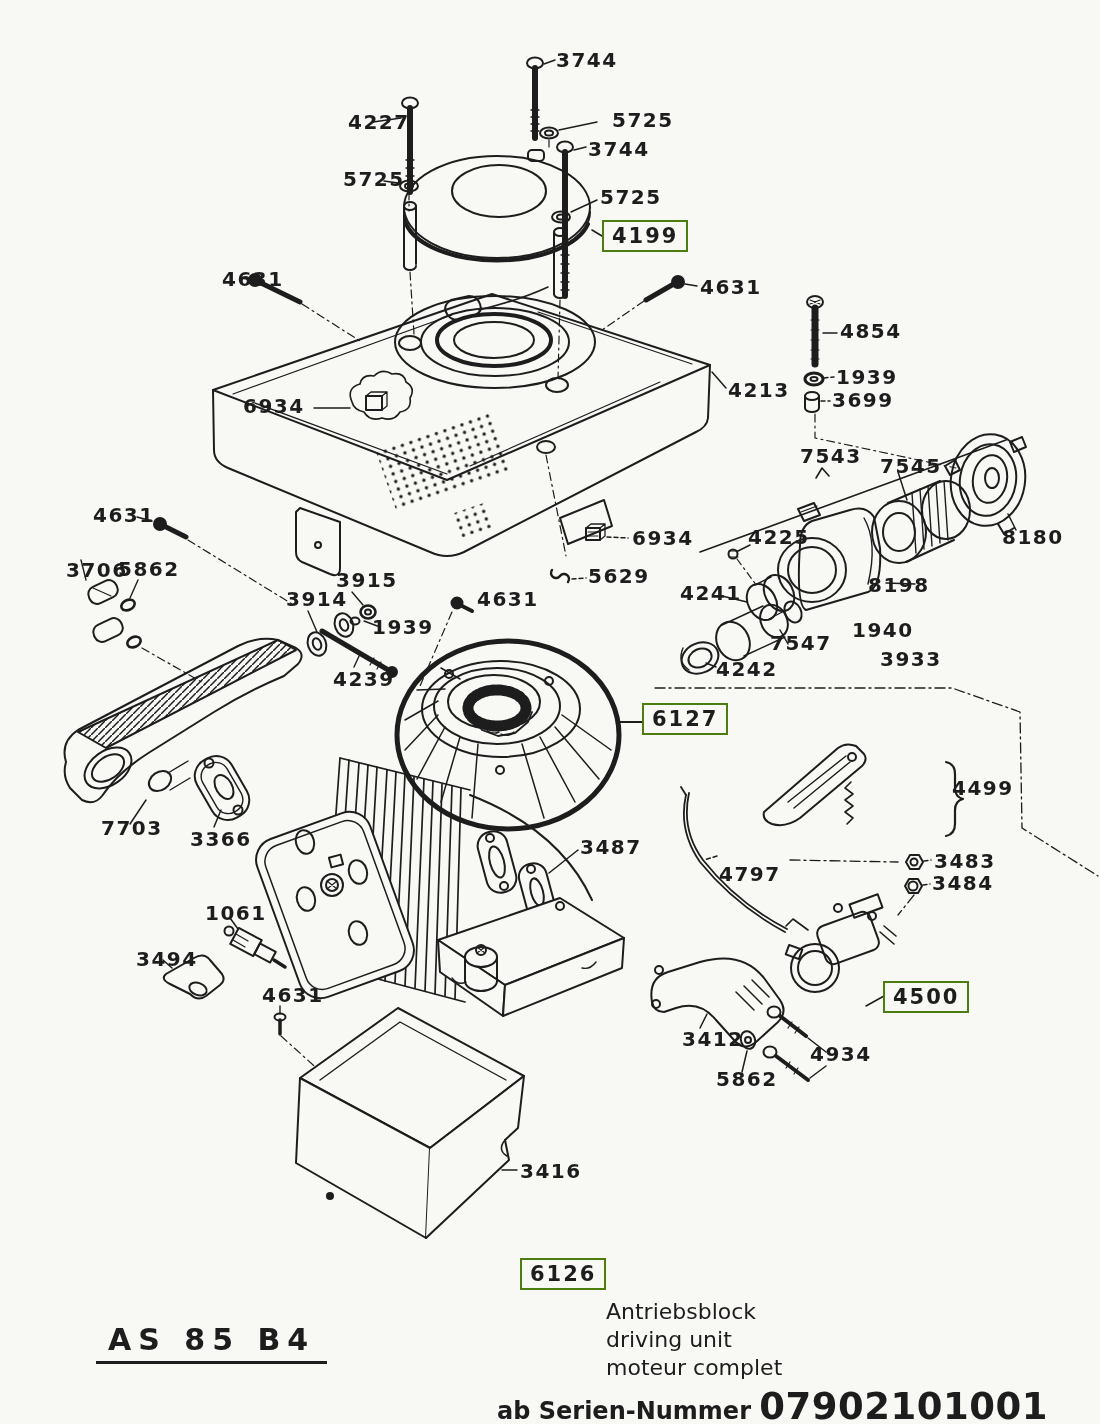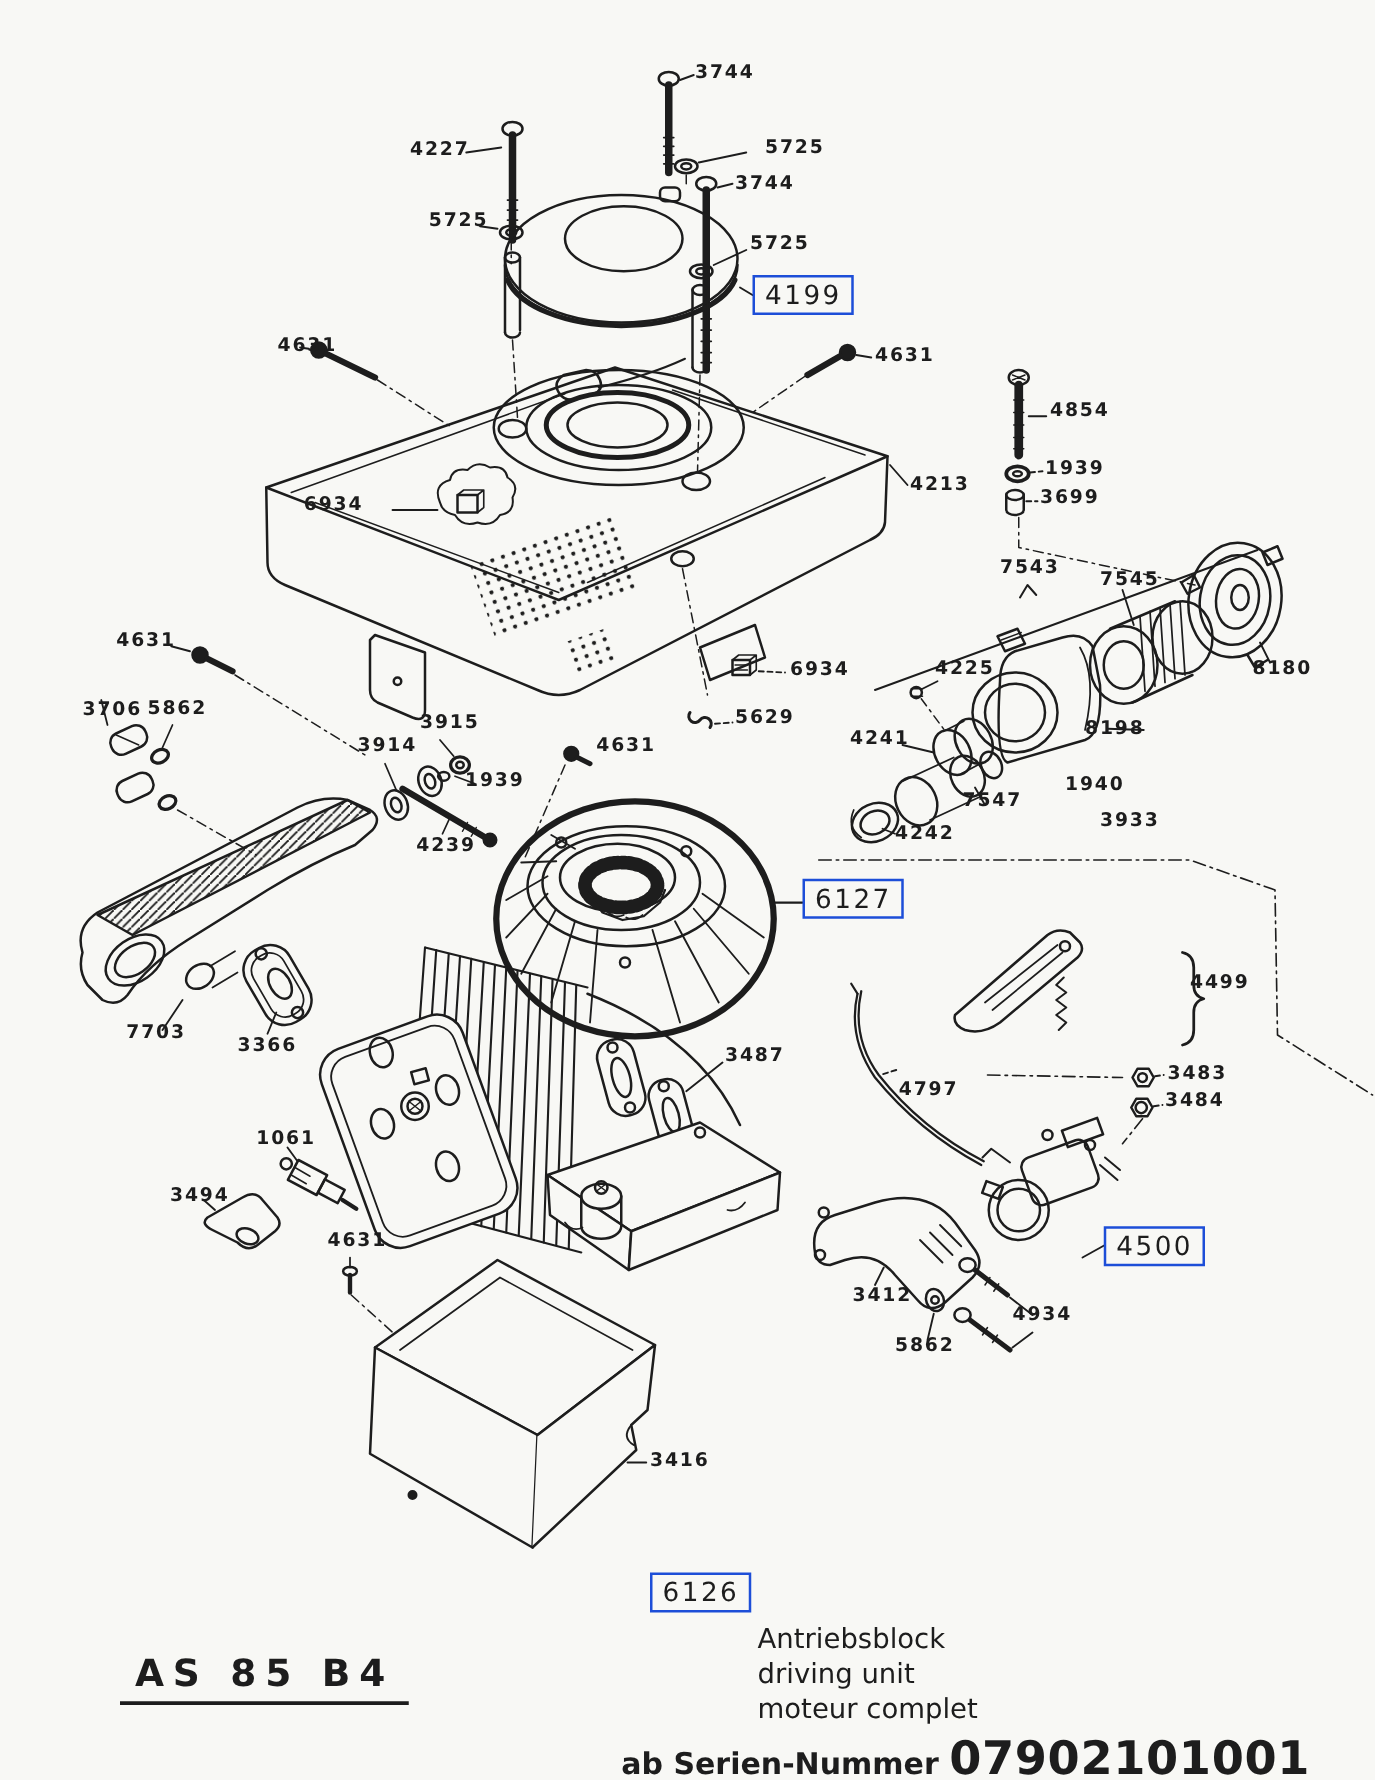--- a/index.html
+++ b/index.html
@@ -1,22 +1,22 @@
 <!DOCTYPE html>
 <html><head>
 <meta charset="utf-8">
 <style>
   html,body{margin:0;padding:0;background:#e8e8e8;}
   #page{position:relative;width:1100px;height:1424px;background:#f8f8f5;overflow:hidden;
         font-family:"DejaVu Sans",sans-serif;color:#1d1d1d;}
   svg{position:absolute;left:0;top:0;}
-  .lbl{position:absolute;font-size:15px;font-weight:600;letter-spacing:1.5px;line-height:1;
+  .lbl{position:absolute;font-size:20px;font-weight:600;letter-spacing:1.5px;line-height:1;
        white-space:nowrap;color:#1d1d1d;}
-  .ref-box{position:absolute;font-size:21px;font-weight:400;letter-spacing:2px;line-height:1;
-       border:2px solid #1d4ed8;padding:4px 8px 3px 8px;background:transparent;text-align:right;}
+  .ref-box{position:absolute;font-size:21px;font-weight:700;letter-spacing:2px;line-height:1;
+       border:2px solid #4d7c0f;padding:4px 8px 3px 8px;background:transparent;text-align:right;}
   .legend{position:absolute;left:606px;top:1262px;font-size:22px;font-weight:500;line-height:1.27;margin-top:36px;}
   .model{position:absolute;left:96px;top:1322px;font-size:30px;font-weight:700;letter-spacing:7px;
        padding:0 12px 4px 12px;border-bottom:3px solid #1d1d1d;}
   .serial{position:absolute;left:497px;top:1385px;font-size:24px;font-weight:700;}
   .serial .num{font-size:37px;font-weight:800;letter-spacing:0.5px;}
 </style>
 </head>
 <body>
 
 <div id="page">
@@ -403,21 +403,21 @@
       <path d="M792,1022 l-4,6 M799,1027 l-4,6" stroke-width="1.2"></path>
       <ellipse cx="770" cy="1052" rx="6.5" ry="5.5"></ellipse>
           <line x1="776" y1="1056" x2="808" y2="1080" stroke-width="4"></line>
       <path d="M790,1062 l-4,6 M798,1068 l-4,6" stroke-width="1.2"></path>
       <path d="M808,1038 L826,1052 M810,1078 L826,1066" stroke-width="1.5"></path>
     </g>
   </g>
 </svg>
 
 <div class="lbl" style="left:556px;top:50px">3744</div>
-<div class="lbl" style="left:328px;top:112px">4227</div>
+<div class="lbl" style="left:348px;top:112px">4227</div>
 <div class="lbl" style="left:612px;top:110px">5725</div>
 <div class="lbl" style="left:588px;top:139px">3744</div>
 <div class="lbl" style="left:343px;top:169px">5725</div>
 <div class="lbl" style="left:600px;top:187px">5725</div>
 <div class="lbl" style="left:222px;top:269px">4631</div>
 <div class="lbl" style="left:700px;top:277px">4631</div>
 <div class="lbl" style="left:840px;top:321px">4854</div>
 <div class="lbl" style="left:836px;top:367px">1939</div>
 <div class="lbl" style="left:832px;top:390px">3699</div>
 <div class="lbl" style="left:728px;top:380px">4213</div>

